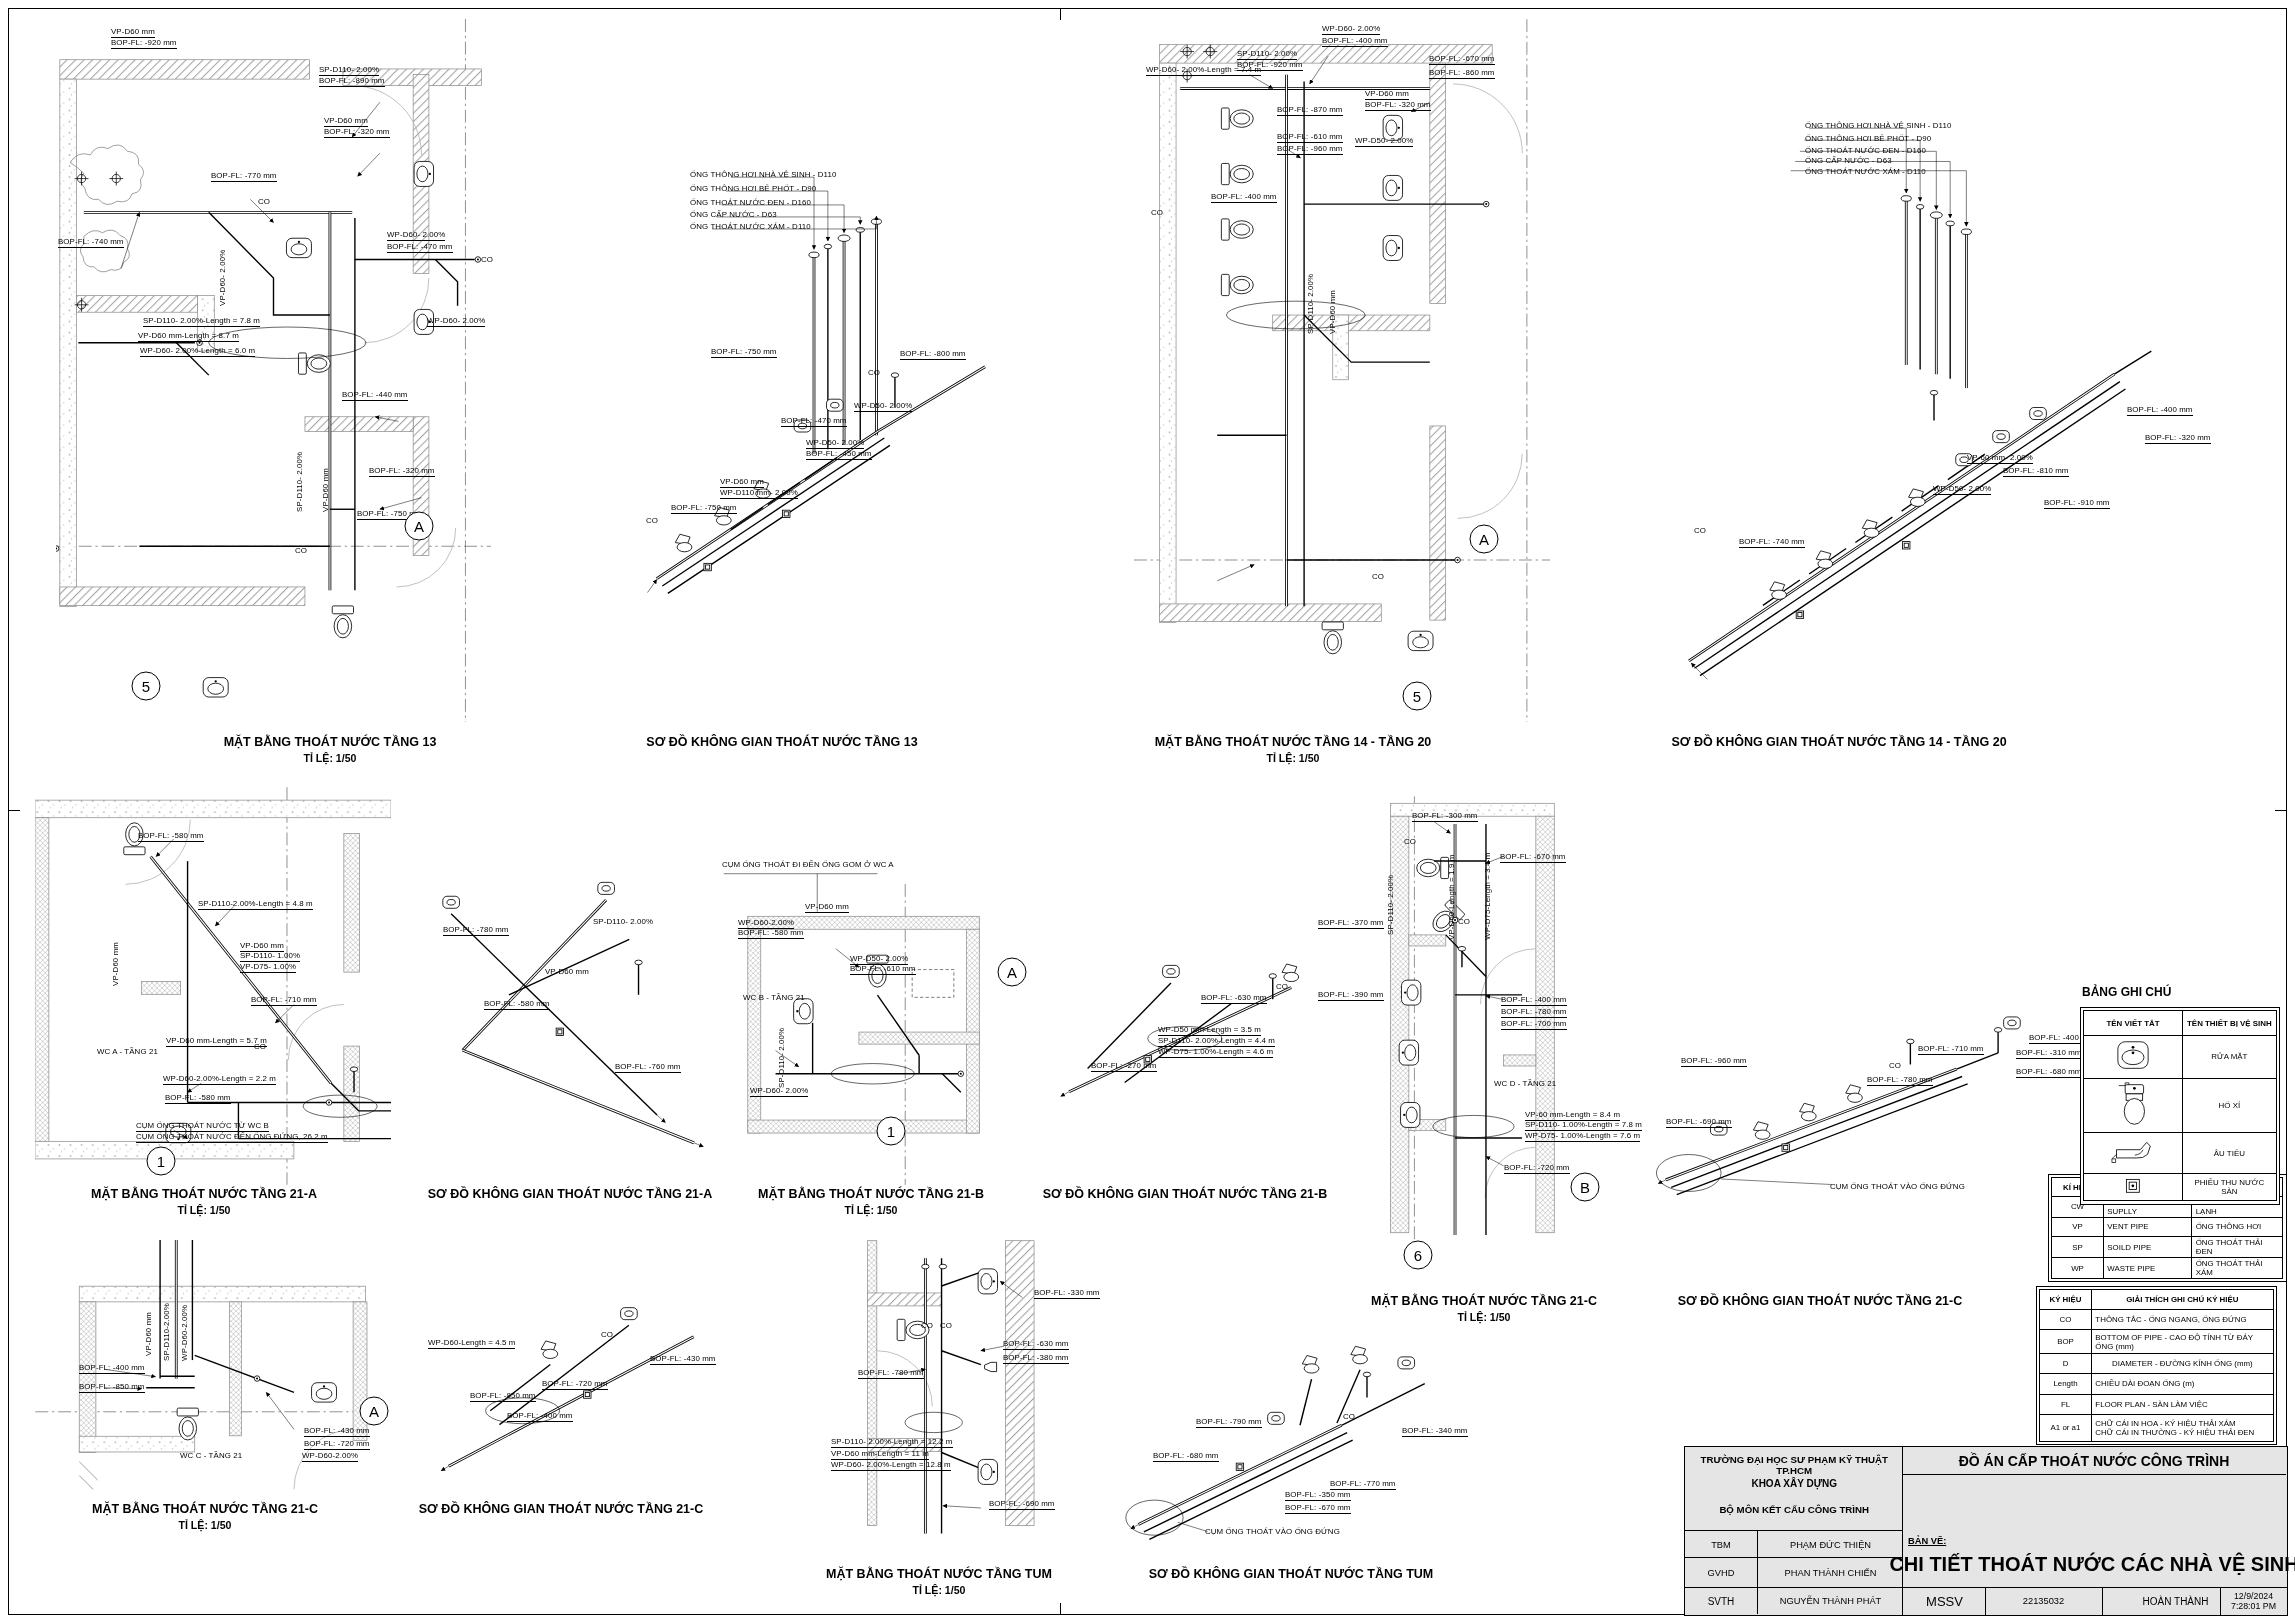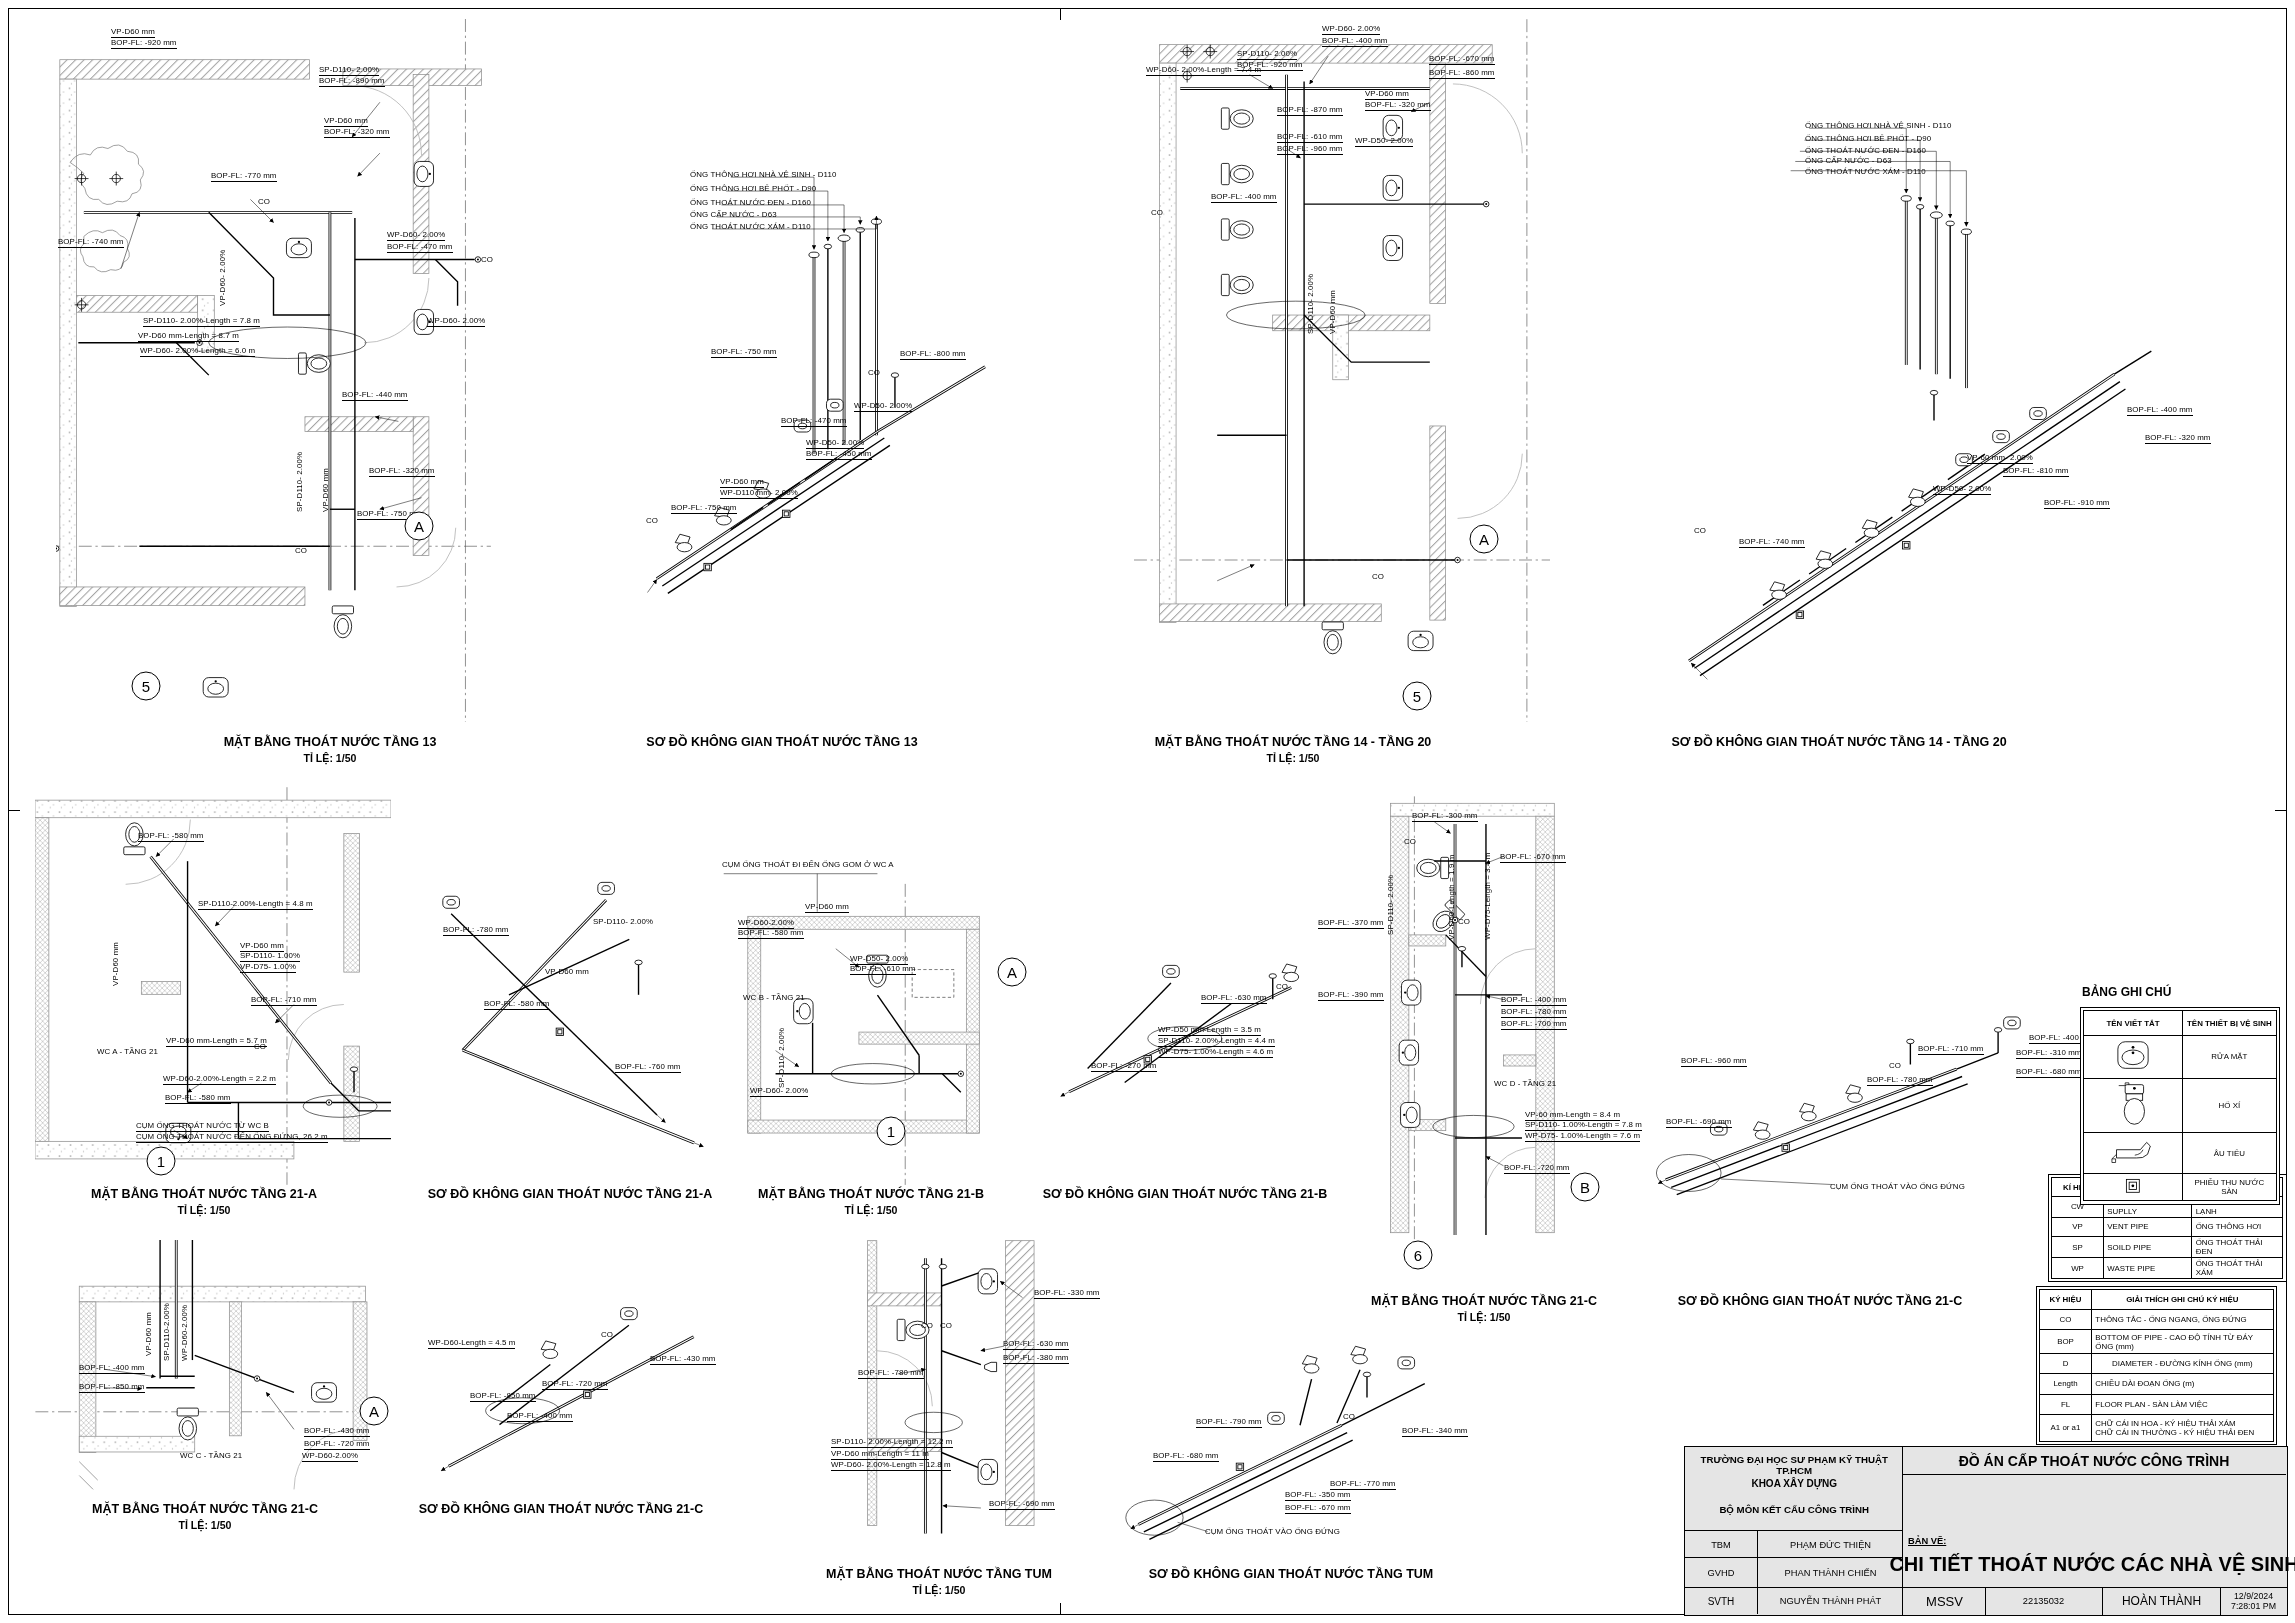--- a/index.html
+++ b/index.html
@@ -890,20 +890,20 @@
     <div class="cell" style="left:0;top:112px;width:72px;height:28px;font-size:9.3px">GVHD</div>
     <div class="cell" style="left:73px;top:112px;width:145px;height:28px;font-size:9.3px">PHAN THÀNH CHIẾN</div>
     <div class="cell" style="left:0;top:141px;width:72px;height:26px;font-size:10px">SVTH</div>
     <div class="cell" style="left:73px;top:141px;width:145px;height:26px;font-size:9.3px">NGUYỄN THÀNH PHÁT</div>
 
     <div style="position:absolute;left:223px;top:89px;font-size:9.3px;font-weight:bold;text-decoration:underline">BẢN VẼ:</div>
     <div class="cell" style="left:217px;top:99px;width:384px;height:37px;font-weight:bold;font-size:20px;white-space:nowrap">CHI TIẾT THOÁT NƯỚC CÁC NHÀ VỆ SINH</div>
 
     <div class="cell" style="left:219px;top:141px;width:81px;height:26px;font-size:13px">MSSV</div>
     <div class="cell" style="left:301px;top:141px;width:115px;height:26px;font-size:9.3px">22135032</div>
-    <div class="cell" style="left:418px;top:141px;width:117px;height:26px;font-size:12px">HOÀN THÀNH</div>
+    <div class="cell" style="left:432px;top:141px;width:117px;height:26px;font-size:10px">HOÀN THÀNH</div>
     <div style="position:absolute;left:536px;top:141px;width:65px;height:26px;display:flex;flex-direction:column;align-items:center;justify-content:center;font-size:8.8px">
       <div>12/9/2024</div>
       <div>7:28:01 PM</div>
     </div>
   </div>
 </div>
 
 
 </body></html>

